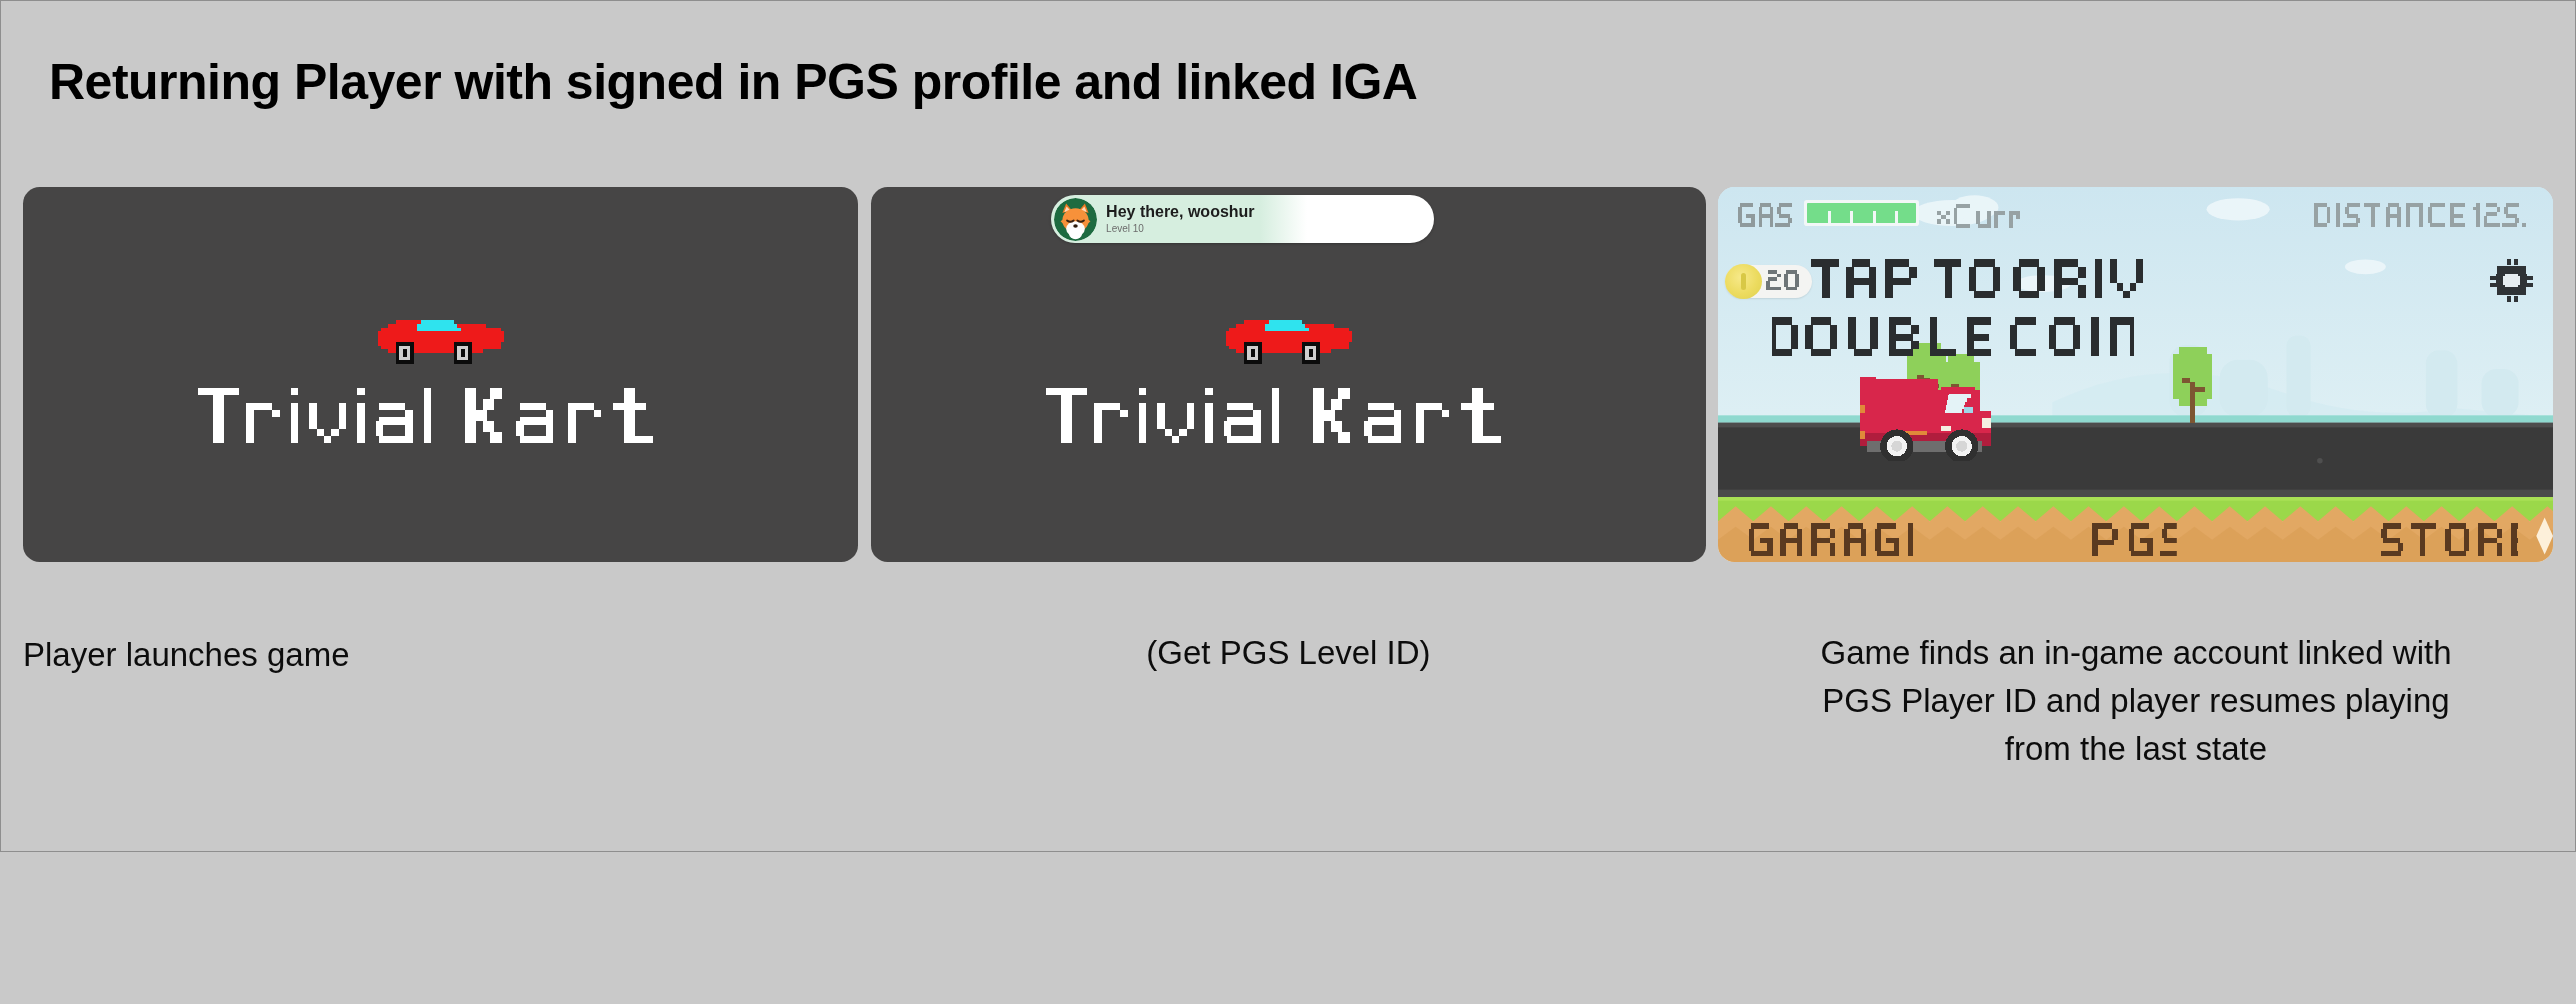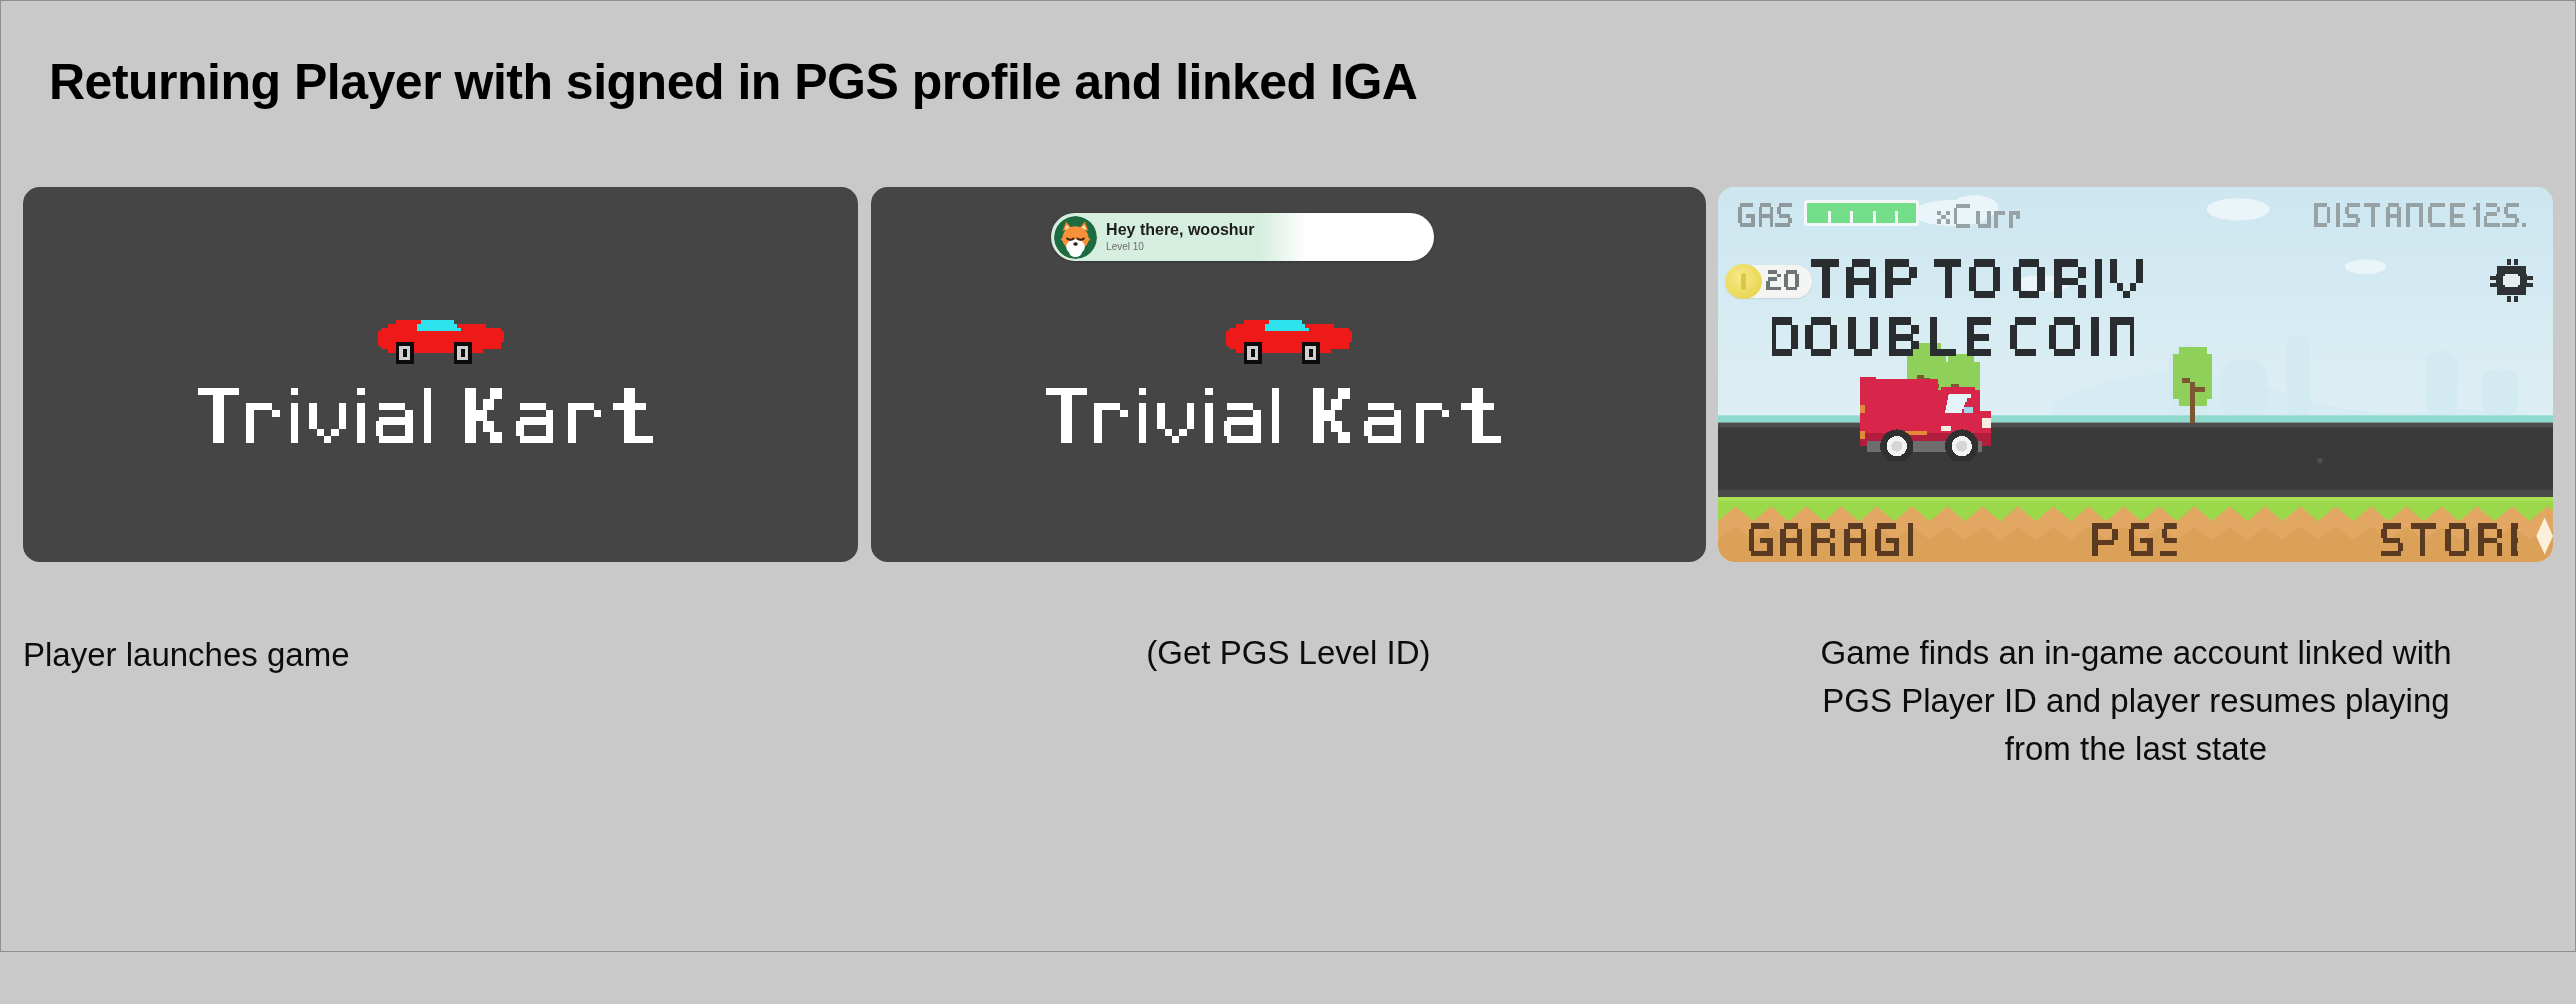--- a/index.html
+++ b/index.html
@@ -8,21 +8,21 @@
     width: 2576px;
     height: 1005px;
     background: #c9c9c9;
     font-family: "Liberation Sans", sans-serif;
     overflow: hidden;
   }
 
   #root {
     position: relative;
     width: 2576px;
-    height: 952px;
+    height: 852px;
     background: #c9c9c9;
     border: 1.9px solid #8e8e8e;
   }
 
   
   .page-title {
     position: absolute;
     left: 48px;
     top: 52px;
     font-size: 50px;
@@ -58,21 +58,21 @@
   .splash-title {
     font-size: 0;
     line-height: 0;
   }
   .splash-title svg { display: block; }
 
   
   .pgs-toast {
     position: absolute;
     left: 180px;
-    top: 26px;
+    top: 8px;
     width: 383px;
     height: 48px;
     border-radius: 24px;
     background: linear-gradient(to right,
                 #d6eedf 0px, #d6eedf 209px, #ffffff 256px, #ffffff 100%);
     display: flex;
     align-items: center;
     box-shadow: 0 0.9px 2.8px rgba(0,0,0,0.25);
     overflow: hidden;
   }

